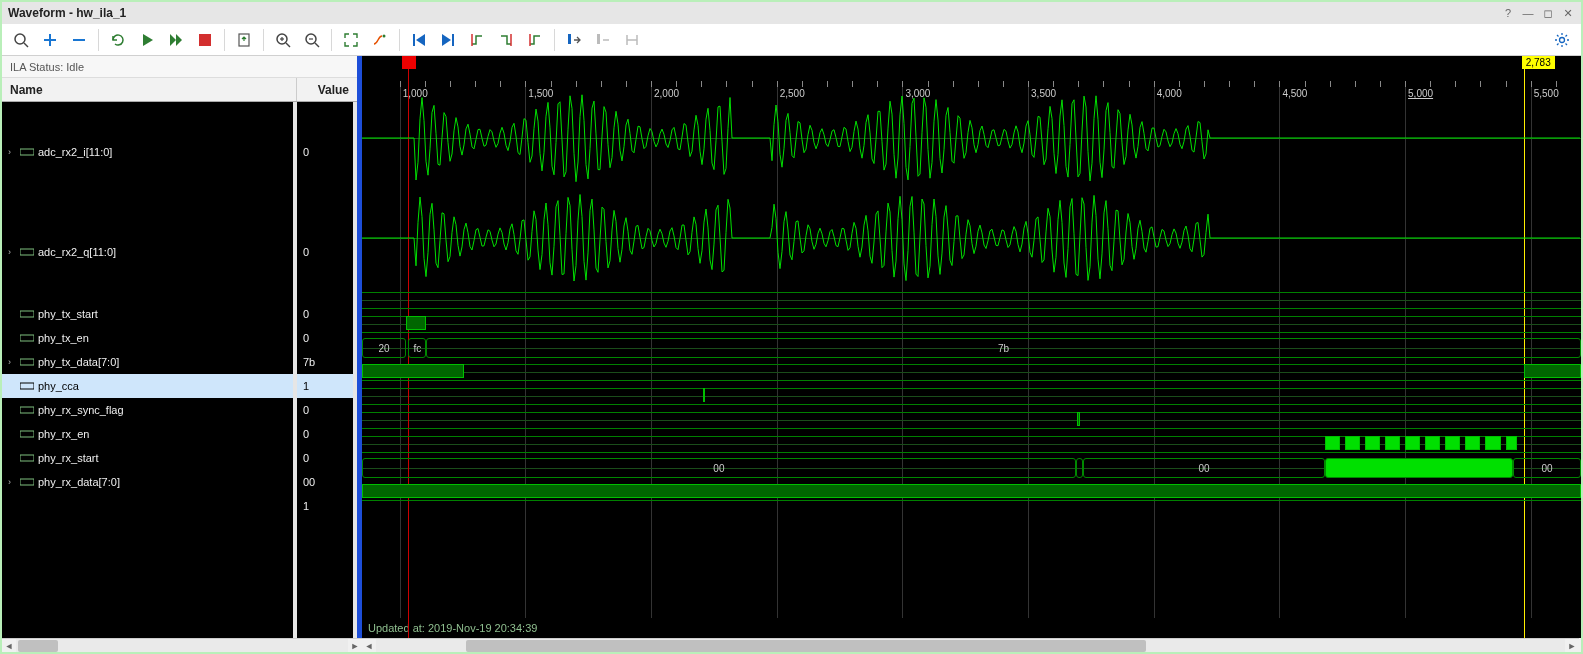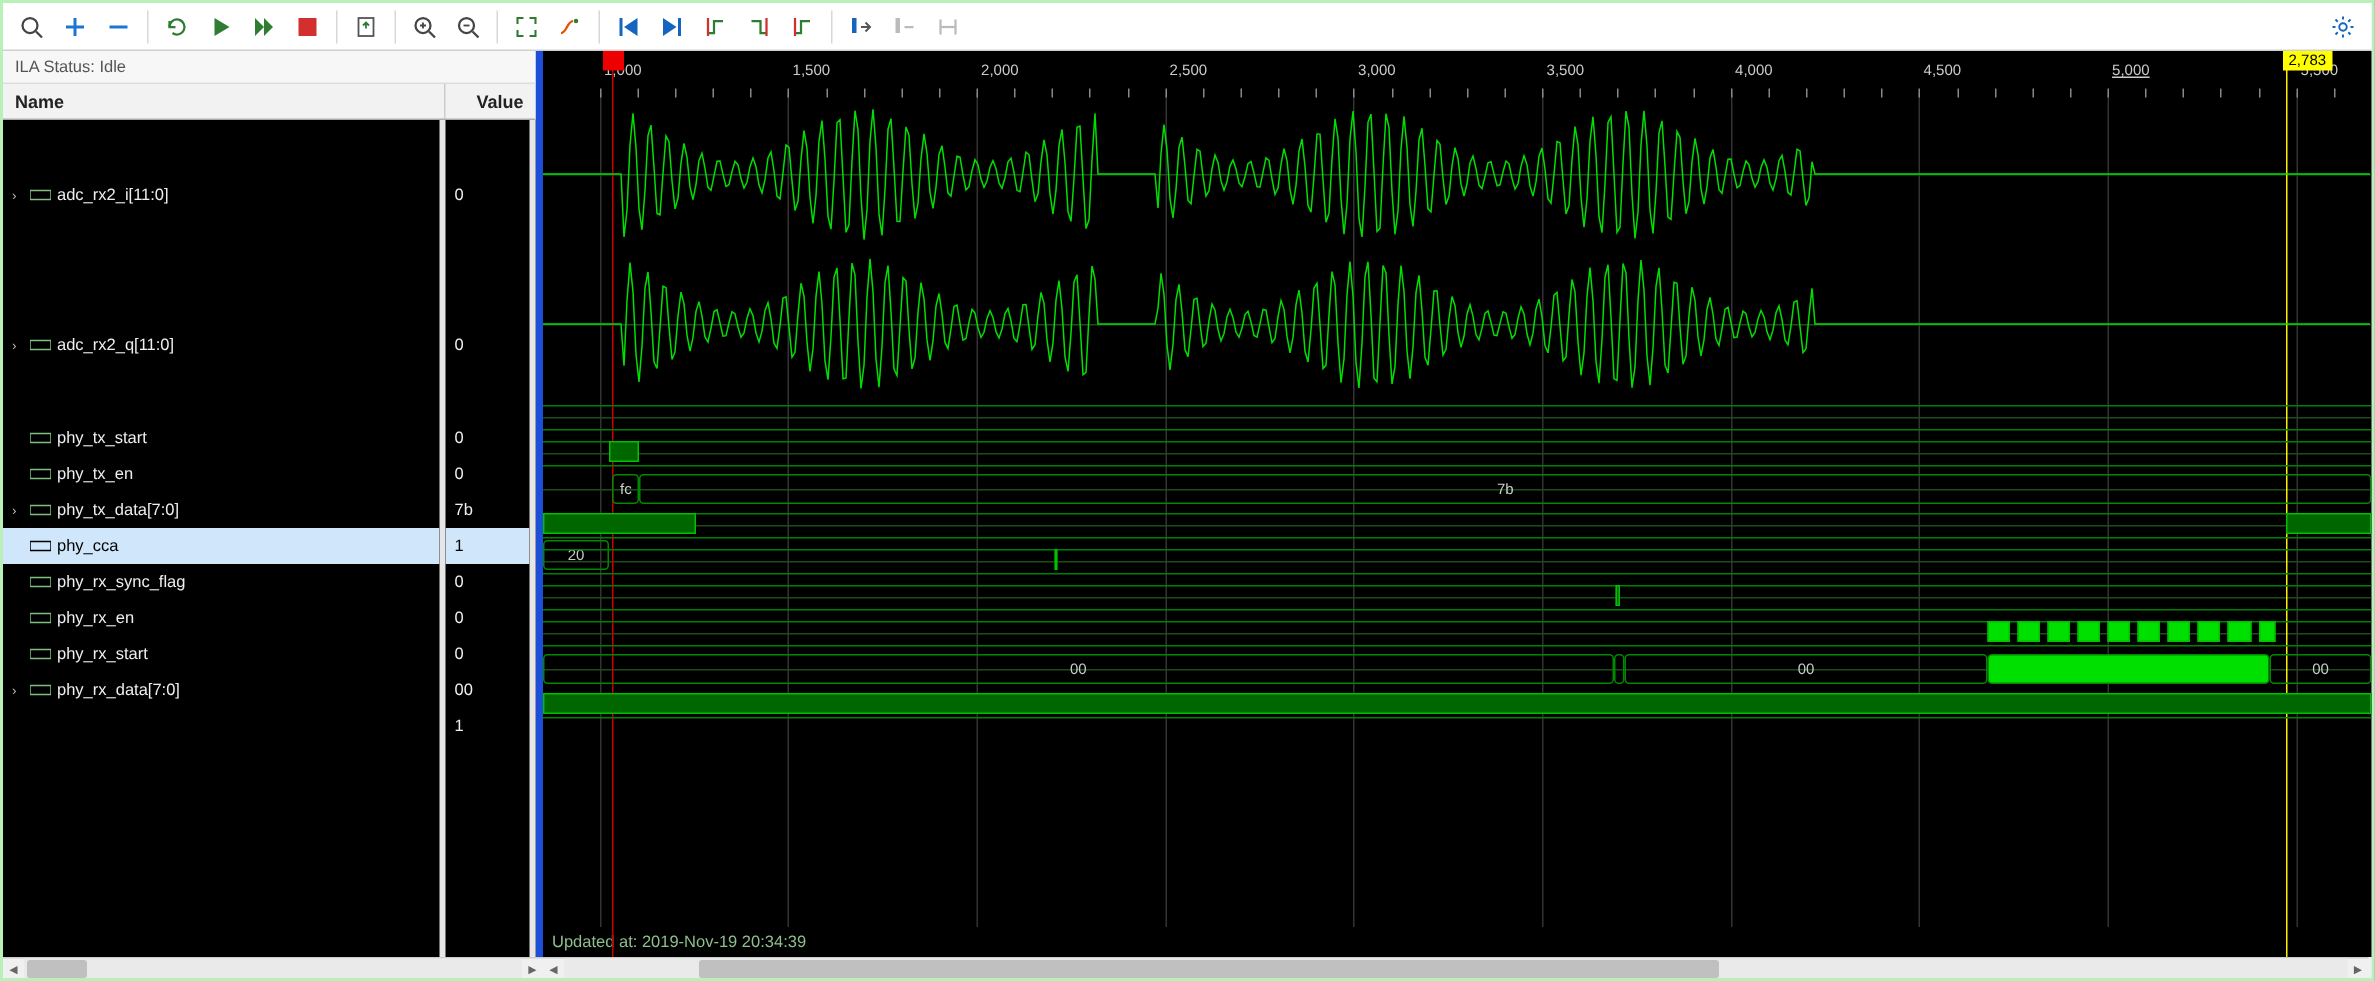--- a/index.html
+++ b/index.html
@@ -38,40 +38,49 @@
   
   .wave{flex:1;background:#000;position:relative;overflow:hidden}
   .marker-badge{position:absolute;top:0;font-size:10px;color:#000;padding:1px 4px}
   .marker-badge.red{background:#e00}
   .marker-badge.yellow{background:#ff0}
   .vline{position:absolute;top:0;bottom:0;width:1px}
   .vline.red{background:#cc0000}
   .vline.yellow{background:#ffee00}
   .hgrid{position:absolute;left:0;right:0;border-top:1px solid #1a4d1a}
   .vgrid{position:absolute;top:28px;bottom:20px;border-left:1px solid #333}
-  .ticklabel{position:absolute;top:8px;font-size:10px;color:#ccc}
+  .ticklabel{position:absolute;top:32px;font-size:10px;color:#ccc}
   .tickbar{position:absolute;top:25px;height:6px;border-left:1px solid #888}
   .updated{position:absolute;left:6px;bottom:4px;font-size:11px;color:#8fbf8f}
   
   .hscroll{height:14px;display:flex;background:#f0f0f0;border-top:1px solid #ccc}
   .hscroll .track{flex:1;position:relative;background:#eaeaea}
   .hscroll .thumb{position:absolute;top:1px;height:12px;background:#c0c0c0;border-radius:2px}
   .hscroll .arrow{width:14px;display:flex;align-items:center;justify-content:center;font-size:9px;color:#666}
   svg{display:block}
   .busseg{position:absolute;height:20px;border:1px solid #008800;display:flex;align-items:center;justify-content:center;font-size:10px;color:#ccc;border-radius:3px}
   .dig-high{position:absolute;height:14px;background:#006600;border:1px solid #00c000}
   .dig-high.bright{background:#00e000}
   .dig-line{position:absolute;height:1px;background:#008000}
 </style>
 </head>
 <body>
 
 <div class="outer-border"></div>
 <div class="window">
 
+  <div class="titlebar">
+    <span>Waveform - hw_ila_1</span>
+    <div class="controls">
+      <span>?</span>
+      <span>—</span>
+      <span>◻</span>
+      <span>✕</span>
+    </div>
+  </div>
 
   <div class="toolbar">
     <div class="tbtn">
         <svg width="16" height="16">
           <circle cx="7" cy="7" r="5" fill="none" stroke="#444" stroke-width="1.5"></circle>
           <line x1="11" y1="11" x2="15" y2="15" stroke="#444" stroke-width="1.5"></line>
         </svg>
       </div>
     <div class="tbtn">
         <svg width="16" height="16">
@@ -413,21 +422,21 @@
         <div class="vline red" style="left: 46.4979px;"></div>
         <div class="marker-badge red" style="left: 40.4979px;">&nbsp;&nbsp;</div>
         <div class="vline yellow" style="left: 1161.69px;"></div>
         <div class="marker-badge yellow" style="left: 1159.69px;">2,783</div>
         <svg width="1219" height="100" style="position: absolute; left: 0px; top: 32px;">
           <path d="M0 50 L0 50.0 L2 50.0 L4 50.0 L6 50.0 L8 50.0 L10 50.0 L12 50.0 L14 50.0 L16 50.0 L18 50.0 L20 50.0 L22 50.0 L24 50.0 L26 50.0 L28 50.0 L30 50.0 L32 50.0 L34 50.0 L36 50.0 L38 50.0 L40 50.0 L42 50.0 L44 50.0 L46 50.0 L48 50.0 L50 50.0 L52 50.0 L54 92.0 L56 74.2 L58 30.8 L60 9.6 L62 32.5 L64 73.2 L66 87.2 L68 60.8 L70 24.4 L72 17.4 L74 45.3 L76 76.3 L78 77.2 L80 49.5 L82 24.6 L84 28.5 L86 54.5 L88 73.3 L90 66.0 L92 42.8 L94 29.6 L96 38.9 L98 58.6 L100 67.1 L102 56.9 L104 40.9 L106 36.2 L108 46.2 L110 58.9 L112 60.9 L114 51.4 L116 41.5 L118 41.3 L120 50.3 L122 58.3 L124 57.1 L126 48.4 L128 41.6 L130 43.9 L132 53.0 L134 59.3 L136 55.5 L138 45.1 L140 39.3 L142 45.2 L144 57.4 L146 62.6 L148 53.8 L150 39.3 L152 35.3 L154 48.0 L156 64.7 L158 66.6 L160 49.3 L162 30.6 L164 32.2 L166 54.6 L168 74.3 L170 68.0 L172 40.4 L174 21.1 L176 33.1 L178 65.5 L180 82.9 L182 64.2 L184 28.2 L186 14.4 L188 39.9 L190 78.2 L192 86.8 L194 54.6 L196 15.9 L198 13.8 L200 51.9 L202 88.9 L204 83.8 L206 41.2 L208 7.8 L210 20.4 L212 65.5 L214 93.7 L216 74.0 L218 28.4 L220 6.8 L222 32.4 L224 76.6 L226 90.9 L228 60.7 L230 20.1 L232 13.1 L234 45.9 L236 81.6 L238 81.7 L240 48.1 L242 18.6 L244 24.2 L246 56.7 L248 79.7 L250 69.6 L252 39.8 L254 23.3 L256 36.2 L258 62.2 L260 72.9 L262 58.7 L264 37.0 L266 31.2 L268 45.4 L270 62.7 L272 64.8 L274 51.4 L276 38.2 L278 38.8 L280 50.8 L282 60.6 L284 58.4 L286 47.8 L288 40.5 L290 43.8 L292 53.4 L294 58.9 L296 54.7 L298 45.5 L300 41.1 L302 46.4 L304 56.0 L306 59.5 L308 52.5 L310 41.9 L312 39.4 L314 48.9 L316 60.9 L318 61.8 L320 49.0 L322 35.5 L324 37.2 L326 54.1 L328 68.5 L330 63.2 L332 41.9 L334 27.3 L336 37.4 L338 63.2 L340 76.6 L342 60.8 L344 31.1 L346 20.3 L348 42.5 L350 75.1 L352 81.6 L354 52.8 L356 18.9 L358 18.1 L360 53.1 L362 86.4 L364 80.5 L366 40.3 L368 9.5 L370 50.0 L372 50.0 L374 50.0 L376 50.0 L378 50.0 L380 50.0 L382 50.0 L384 50.0 L386 50.0 L388 50.0 L390 50.0 L392 50.0 L394 50.0 L396 50.0 L398 50.0 L400 50.0 L402 50.0 L404 50.0 L406 50.0 L408 50.0 L410 72.7 L412 36.5 L414 17.0 L416 33.7 L418 66.4 L420 79.2 L422 60.3 L424 32.3 L426 25.4 L428 44.7 L430 67.6 L432 69.8 L434 51.2 L436 33.5 L438 34.8 L440 51.6 L442 64.7 L444 61.1 L446 46.5 L448 37.3 L450 42.3 L452 54.6 L454 60.8 L456 55.2 L458 44.7 L460 40.7 L462 46.7 L464 55.9 L466 58.5 L468 51.8 L470 43.1 L472 41.7 L474 49.5 L476 58.5 L478 58.6 L480 48.9 L482 39.3 L484 41.0 L486 53.4 L488 63.6 L490 59.3 L492 43.5 L494 33.1 L496 41.1 L498 60.5 L500 70.2 L502 57.6 L504 34.6 L506 26.7 L508 44.9 L510 70.9 L512 75.5 L514 51.3 L516 23.3 L518 23.4 L520 53.8 L522 82.1 L524 76.1 L526 40.1 L528 13.2 L530 26.1 L532 66.5 L534 90.2 L536 70.0 L538 26.8 L540 8.0 L542 35.3 L544 79.4 L546 91.9 L548 58.4 L550 15.4 L552 10.1 L554 48.5 L556 88.3 L558 86.1 L560 44.7 L562 9.8 L564 19.2 L566 61.6 L568 90.2 L570 74.6 L572 33.2 L574 11.6 L576 32.0 L578 70.5 L580 85.0 L582 61.5 L584 27.3 L586 19.5 L588 44.4 L590 73.2 L592 75.2 L594 50.7 L596 27.7 L598 30.2 L600 53.0 L602 70.3 L604 64.7 L606 44.5 L608 32.4 L610 39.8 L612 56.8 L614 64.7 L616 56.5 L618 42.6 L620 38.0 L622 46.3 L624 57.4 L626 59.7 L628 51.7 L630 42.5 L632 41.8 L634 49.9 L636 57.8 L638 57.2 L640 48.7 L642 41.4 L644 43.2 L646 52.9 L648 60.1 L650 56.5 L652 44.9 L654 37.8 L656 43.9 L658 58.1 L660 64.7 L662 55.1 L664 38.1 L666 32.7 L668 46.8 L670 66.5 L672 69.4 L674 50.2 L676 28.4 L678 29.2 L680 54.0 L682 76.7 L684 71.0 L686 40.7 L688 18.4 L690 30.4 L692 65.5 L694 85.5 L696 66.7 L698 28.0 L700 11.8 L702 37.7 L704 78.5 L706 89.1 L708 56.6 L710 15.7 L712 11.8 L714 50.0 L716 88.9 L718 85.4 L720 43.0 L722 8.1 L724 19.0 L726 63.7 L728 93.0 L730 75.2 L732 30.4 L734 7.8 L736 31.3 L738 74.2 L740 89.6 L742 61.9 L744 22.7 L746 14.6 L748 44.6 L750 78.7 L752 80.2 L754 49.7 L756 21.7 L758 25.6 L760 54.9 L762 76.5 L764 68.5 L766 41.9 L768 26.3 L770 36.9 L772 60.0 L774 70.1 L776 58.4 L778 39.3 L780 33.6 L782 45.4 L784 60.5 L786 62.9 L788 51.8 L790 40.1 L792 40.0 L794 50.2 L796 59.1 L798 57.7 L800 48.4 L802 41.3 L804 43.9 L806 52.9 L808 58.7 L810 55.1 L812 45.7 L814 40.6 L816 45.7 L818 56.3 L820 60.7 L822 53.3 L824 41.1 L826 37.6 L828 48.2 L830 62.4 L832 64.1 L834 49.5 L836 33.5 L838 34.6 L840 53.8 L842 71.0 L844 65.9 L846 41.8 L848 50.0 L850 50.0 L852 50.0 L854 50.0 L856 50.0 L858 50.0 L860 50.0 L862 50.0 L864 50.0 L866 50.0 L868 50.0 L870 50.0 L872 50.0 L874 50.0 L876 50.0 L878 50.0 L880 50.0 L882 50.0 L884 50.0 L886 50.0 L888 50.0 L890 50.0 L892 50.0 L894 50.0 L896 50.0 L898 50.0 L900 50.0 L902 50.0 L904 50.0 L906 50.0 L908 50.0 L910 50.0 L912 50.0 L914 50.0 L916 50.0 L918 50.0 L920 50.0 L922 50.0 L924 50.0 L926 50.0 L928 50.0 L930 50.0 L932 50.0 L934 50.0 L936 50.0 L938 50.0 L940 50.0 L942 50.0 L944 50.0 L946 50.0 L948 50.0 L950 50.0 L952 50.0 L954 50.0 L956 50.0 L958 50.0 L960 50.0 L962 50.0 L964 50.0 L966 50.0 L968 50.0 L970 50.0 L972 50.0 L974 50.0 L976 50.0 L978 50.0 L980 50.0 L982 50.0 L984 50.0 L986 50.0 L988 50.0 L990 50.0 L992 50.0 L994 50.0 L996 50.0 L998 50.0 L1000 50.0 L1002 50.0 L1004 50.0 L1006 50.0 L1008 50.0 L1010 50.0 L1012 50.0 L1014 50.0 L1016 50.0 L1018 50.0 L1020 50.0 L1022 50.0 L1024 50.0 L1026 50.0 L1028 50.0 L1030 50.0 L1032 50.0 L1034 50.0 L1036 50.0 L1038 50.0 L1040 50.0 L1042 50.0 L1044 50.0 L1046 50.0 L1048 50.0 L1050 50.0 L1052 50.0 L1054 50.0 L1056 50.0 L1058 50.0 L1060 50.0 L1062 50.0 L1064 50.0 L1066 50.0 L1068 50.0 L1070 50.0 L1072 50.0 L1074 50.0 L1076 50.0 L1078 50.0 L1080 50.0 L1082 50.0 L1084 50.0 L1086 50.0 L1088 50.0 L1090 50.0 L1092 50.0 L1094 50.0 L1096 50.0 L1098 50.0 L1100 50.0 L1102 50.0 L1104 50.0 L1106 50.0 L1108 50.0 L1110 50.0 L1112 50.0 L1114 50.0 L1116 50.0 L1118 50.0 L1120 50.0 L1122 50.0 L1124 50.0 L1126 50.0 L1128 50.0 L1130 50.0 L1132 50.0 L1134 50.0 L1136 50.0 L1138 50.0 L1140 50.0 L1142 50.0 L1144 50.0 L1146 50.0 L1148 50.0 L1150 50.0 L1152 50.0 L1154 50.0 L1156 50.0 L1158 50.0 L1160 50.0 L1162 50.0 L1164 50.0 L1166 50.0 L1168 50.0 L1170 50.0 L1172 50.0 L1174 50.0 L1176 50.0 L1178 50.0 L1180 50.0 L1182 50.0 L1184 50.0 L1186 50.0 L1188 50.0 L1190 50.0 L1192 50.0 L1194 50.0 L1196 50.0 L1198 50.0 L1200 50.0 L1202 50.0 L1204 50.0 L1206 50.0 L1208 50.0 L1210 50.0 L1212 50.0 L1214 50.0 L1216 50.0 L1218 50.0" fill="none" stroke="#00e000" stroke-width="1"></path>
         </svg>
         <svg width="1219" height="100" style="position: absolute; left: 0px; top: 132px;">
           <path d="M0 50 L0 50.0 L2 50.0 L4 50.0 L6 50.0 L8 50.0 L10 50.0 L12 50.0 L14 50.0 L16 50.0 L18 50.0 L20 50.0 L22 50.0 L24 50.0 L26 50.0 L28 50.0 L30 50.0 L32 50.0 L34 50.0 L36 50.0 L38 50.0 L40 50.0 L42 50.0 L44 50.0 L46 50.0 L48 50.0 L50 50.0 L52 50.0 L54 77.8 L56 34.3 L58 9.0 L60 28.6 L62 70.4 L64 88.6 L66 64.7 L68 26.3 L70 15.3 L72 41.8 L74 75.2 L76 79.7 L78 52.5 L80 24.8 L82 25.8 L84 52.1 L86 73.7 L88 68.6 L90 44.6 L92 28.8 L94 36.6 L96 57.4 L98 68.1 L100 58.9 L102 41.6 L104 35.1 L106 44.7 L108 58.6 L110 62.0 L112 52.7 L114 41.7 L116 40.5 L118 49.3 L120 58.1 L122 57.8 L124 49.2 L126 41.8 L128 43.3 L130 52.1 L132 58.8 L134 56.0 L136 46.2 L138 39.9 L140 44.5 L142 56.0 L144 62.0 L146 54.8 L148 41.0 L150 35.8 L152 46.5 L154 62.8 L156 66.3 L158 51.2 L160 32.7 L162 31.9 L164 52.1 L166 72.2 L168 68.9 L170 43.4 L172 22.8 L174 31.5 L176 62.1 L178 81.6 L180 66.6 L182 31.6 L184 15.0 L186 36.8 L188 74.8 L190 87.1 L192 58.3 L194 18.9 L196 12.6 L198 47.7 L200 86.5 L202 85.9 L204 45.6 L206 9.4 L208 17.4 L210 61.3 L212 93.0 L214 77.7 L216 32.1 L218 6.5 L220 28.4 L222 73.4 L224 92.1 L226 64.9 L228 22.4 L230 11.1 L232 41.9 L234 80.1 L236 84.3 L238 51.7 L240 19.1 L242 21.3 L244 53.7 L246 79.9 L248 72.7 L250 42.1 L252 22.4 L254 33.3 L256 60.6 L258 74.2 L260 61.3 L262 38.0 L264 29.7 L266 43.3 L268 62.3 L270 66.3 L272 53.1 L274 38.3 L276 37.4 L278 49.5 L280 60.7 L282 59.6 L284 48.7 L286 40.3 L288 42.8 L290 52.6 L292 59.0 L294 55.5 L296 46.3 L298 41.2 L300 45.7 L302 55.1 L304 59.3 L306 53.3 L308 43.0 L310 39.7 L312 47.9 L314 59.6 L316 61.7 L318 50.4 L320 37.1 L322 37.0 L324 52.2 L326 66.9 L328 63.8 L330 44.3 L332 28.9 L334 36.2 L336 60.4 L338 75.3 L340 62.7 L342 34.1 L344 21.0 L346 39.9 L348 71.9 L350 81.6 L352 56.1 L354 21.9 L356 17.2 L358 49.2 L360 83.9 L362 82.3 L364 44.5 L366 11.3 L368 20.0 L370 50.0 L372 50.0 L374 50.0 L376 50.0 L378 50.0 L380 50.0 L382 50.0 L384 50.0 L386 50.0 L388 50.0 L390 50.0 L392 50.0 L394 50.0 L396 50.0 L398 50.0 L400 50.0 L402 50.0 L404 50.0 L406 50.0 L408 50.0 L410 39.4 L412 16.2 L414 30.3 L416 64.3 L418 80.6 L420 63.5 L422 33.7 L424 23.6 L426 42.0 L428 67.0 L430 71.8 L432 53.5 L434 33.6 L436 32.9 L438 50.0 L440 65.0 L442 62.8 L444 47.7 L446 36.8 L448 40.8 L450 53.8 L452 61.3 L454 56.3 L456 45.3 L458 40.2 L460 45.8 L462 55.4 L464 58.8 L466 52.7 L468 43.7 L470 41.5 L472 48.6 L474 57.6 L476 58.7 L478 49.9 L480 40.3 L482 40.8 L484 52.0 L486 62.4 L488 59.7 L490 45.3 L492 34.4 L494 40.2 L496 58.3 L498 69.2 L500 59.0 L502 37.1 L504 27.4 L506 42.8 L508 68.2 L510 75.3 L512 54.0 L514 26.0 L516 22.9 L518 50.5 L520 79.7 L522 77.4 L524 43.9 L526 15.1 L528 23.9 L530 62.6 L532 89.1 L534 73.1 L536 30.7 L538 8.3 L540 31.5 L542 75.9 L544 92.6 L546 62.6 L548 18.4 L550 8.5 L552 44.1 L554 86.1 L556 88.5 L558 49.0 L560 11.0 L562 16.0 L564 57.7 L566 89.9 L568 78.2 L570 36.6 L572 11.0 L574 28.3 L576 67.9 L578 86.4 L580 65.1 L582 29.1 L584 17.6 L586 41.1 L588 72.2 L590 77.5 L592 53.5 L594 28.0 L596 27.8 L598 50.8 L600 70.6 L602 66.9 L604 46.2 L606 31.7 L608 37.8 L610 55.7 L612 65.6 L614 58.2 L616 43.3 L618 37.1 L620 44.9 L622 57.0 L624 60.5 L626 52.8 L628 42.9 L630 41.2 L632 48.9 L634 57.4 L636 57.7 L638 49.6 L640 41.9 L642 42.9 L644 51.9 L646 59.5 L648 56.9 L650 46.2 L652 38.6 L654 43.3 L656 56.5 L658 63.9 L660 56.1 L662 40.1 L664 33.4 L666 45.2 L668 64.3 L670 69.2 L672 52.3 L674 30.8 L676 28.9 L678 51.3 L680 74.5 L682 71.9 L684 43.9 L686 20.3 L688 28.6 L690 61.9 L692 84.2 L694 69.3 L696 31.6 L698 12.4 L700 34.4 L702 75.0 L704 89.4 L706 60.5 L708 18.8 L710 10.5 L712 45.8 L714 86.4 L716 87.6 L718 47.4 L720 9.7 L722 16.0 L724 59.5 L726 92.4 L728 78.8 L730 34.1 L732 7.4 L734 27.4 L736 71.2 L738 90.8 L740 65.9 L742 24.9 L744 12.6 L746 40.8 L748 77.3 L750 82.7 L752 53.1 L754 22.2 L756 22.8 L758 52.1 L760 76.8 L762 71.3 L764 44.0 L766 25.5 L768 34.3 L770 58.5 L772 71.3 L774 60.6 L776 40.2 L778 32.3 L780 43.5 L782 60.1 L784 64.2 L786 53.2 L788 40.3 L790 38.9 L792 49.1 L794 59.1 L796 58.7 L798 49.3 L800 41.4 L802 43.1 L804 52.1 L806 58.6 L808 55.7 L810 46.6 L812 40.9 L814 45.1 L816 55.2 L818 60.3 L820 54.1 L822 42.5 L824 38.0 L826 47.0 L828 60.7 L830 63.8 L832 51.2 L834 35.4 L836 34.5 L838 51.7 L840 69.1 L842 66.5 L844 44.4 L846 26.2 L848 50.0 L850 50.0 L852 50.0 L854 50.0 L856 50.0 L858 50.0 L860 50.0 L862 50.0 L864 50.0 L866 50.0 L868 50.0 L870 50.0 L872 50.0 L874 50.0 L876 50.0 L878 50.0 L880 50.0 L882 50.0 L884 50.0 L886 50.0 L888 50.0 L890 50.0 L892 50.0 L894 50.0 L896 50.0 L898 50.0 L900 50.0 L902 50.0 L904 50.0 L906 50.0 L908 50.0 L910 50.0 L912 50.0 L914 50.0 L916 50.0 L918 50.0 L920 50.0 L922 50.0 L924 50.0 L926 50.0 L928 50.0 L930 50.0 L932 50.0 L934 50.0 L936 50.0 L938 50.0 L940 50.0 L942 50.0 L944 50.0 L946 50.0 L948 50.0 L950 50.0 L952 50.0 L954 50.0 L956 50.0 L958 50.0 L960 50.0 L962 50.0 L964 50.0 L966 50.0 L968 50.0 L970 50.0 L972 50.0 L974 50.0 L976 50.0 L978 50.0 L980 50.0 L982 50.0 L984 50.0 L986 50.0 L988 50.0 L990 50.0 L992 50.0 L994 50.0 L996 50.0 L998 50.0 L1000 50.0 L1002 50.0 L1004 50.0 L1006 50.0 L1008 50.0 L1010 50.0 L1012 50.0 L1014 50.0 L1016 50.0 L1018 50.0 L1020 50.0 L1022 50.0 L1024 50.0 L1026 50.0 L1028 50.0 L1030 50.0 L1032 50.0 L1034 50.0 L1036 50.0 L1038 50.0 L1040 50.0 L1042 50.0 L1044 50.0 L1046 50.0 L1048 50.0 L1050 50.0 L1052 50.0 L1054 50.0 L1056 50.0 L1058 50.0 L1060 50.0 L1062 50.0 L1064 50.0 L1066 50.0 L1068 50.0 L1070 50.0 L1072 50.0 L1074 50.0 L1076 50.0 L1078 50.0 L1080 50.0 L1082 50.0 L1084 50.0 L1086 50.0 L1088 50.0 L1090 50.0 L1092 50.0 L1094 50.0 L1096 50.0 L1098 50.0 L1100 50.0 L1102 50.0 L1104 50.0 L1106 50.0 L1108 50.0 L1110 50.0 L1112 50.0 L1114 50.0 L1116 50.0 L1118 50.0 L1120 50.0 L1122 50.0 L1124 50.0 L1126 50.0 L1128 50.0 L1130 50.0 L1132 50.0 L1134 50.0 L1136 50.0 L1138 50.0 L1140 50.0 L1142 50.0 L1144 50.0 L1146 50.0 L1148 50.0 L1150 50.0 L1152 50.0 L1154 50.0 L1156 50.0 L1158 50.0 L1160 50.0 L1162 50.0 L1164 50.0 L1166 50.0 L1168 50.0 L1170 50.0 L1172 50.0 L1174 50.0 L1176 50.0 L1178 50.0 L1180 50.0 L1182 50.0 L1184 50.0 L1186 50.0 L1188 50.0 L1190 50.0 L1192 50.0 L1194 50.0 L1196 50.0 L1198 50.0 L1200 50.0 L1202 50.0 L1204 50.0 L1206 50.0 L1208 50.0 L1210 50.0 L1212 50.0 L1214 50.0 L1216 50.0 L1218 50.0" fill="none" stroke="#00e000" stroke-width="1"></path>
         </svg>
-        <div class="busseg" style="top: 282px; left: 0px; width: 43.9845px; margin-top: 44px;">20</div>
+        <div class="busseg" style="top: 282px; left: 0px; width: 43.9845px;">20</div>
         <div class="busseg" style="top: 282px; left: 46.4979px; width: 17.5938px;">fc</div>
         <div class="busseg" style="top: 282px; left: 64.0918px; width: 1154.91px;">7b</div>
         <div class="busseg" style="top: 402px; left: 0px; width: 713.806px;">00</div>
         <div class="busseg" style="top: 402px; left: 713.806px; width: 7.54021px;"></div>
         <div class="busseg" style="top: 402px; left: 721.346px; width: 241.287px;">00</div>
         <div class="busseg" style="background: rgb(0, 224, 0); color: rgb(0, 34, 0); top: 402px; left: 962.633px; width: 188.505px;"></div>
         <div class="busseg" style="top: 402px; left: 1151.14px; width: 67.8619px;">00</div>
         <div class="dig-line" style="top: 252px; left: 0px; width: 1219px;"></div>
         <div class="dig-line" style="top: 236px; left: 0px; width: 1219px;"></div>
         <div class="dig-line" style="top: 276px; left: 0px; width: 1219px;"></div>

